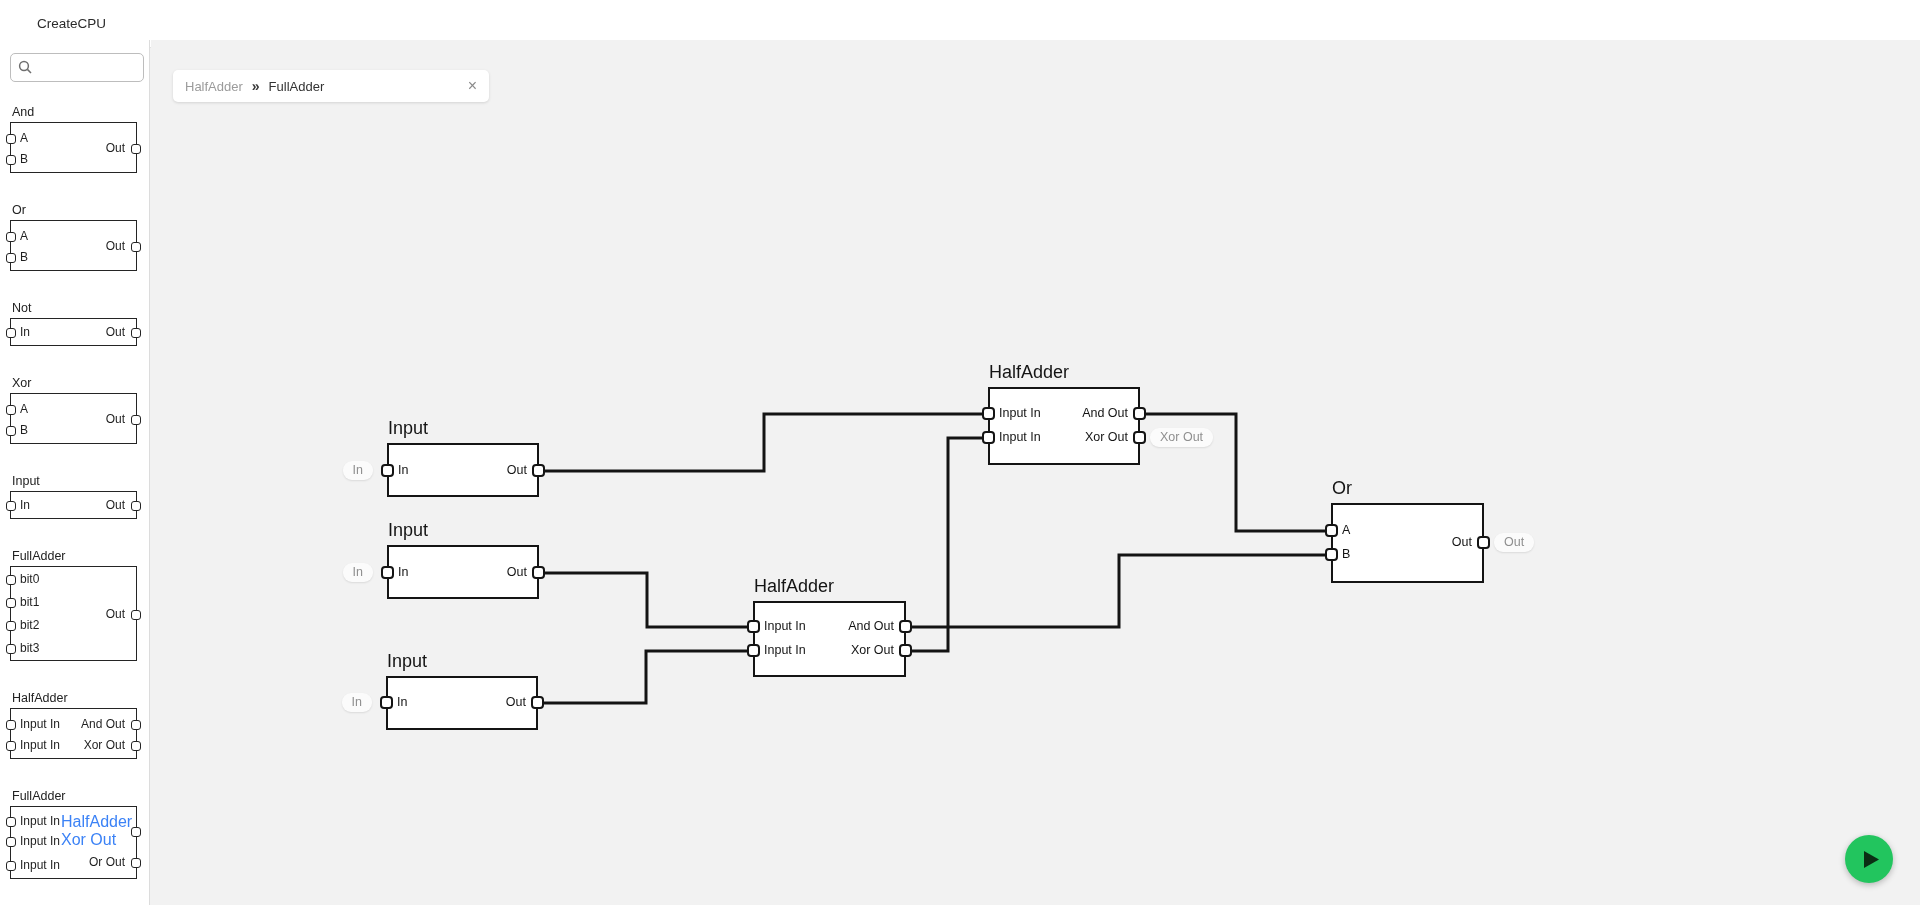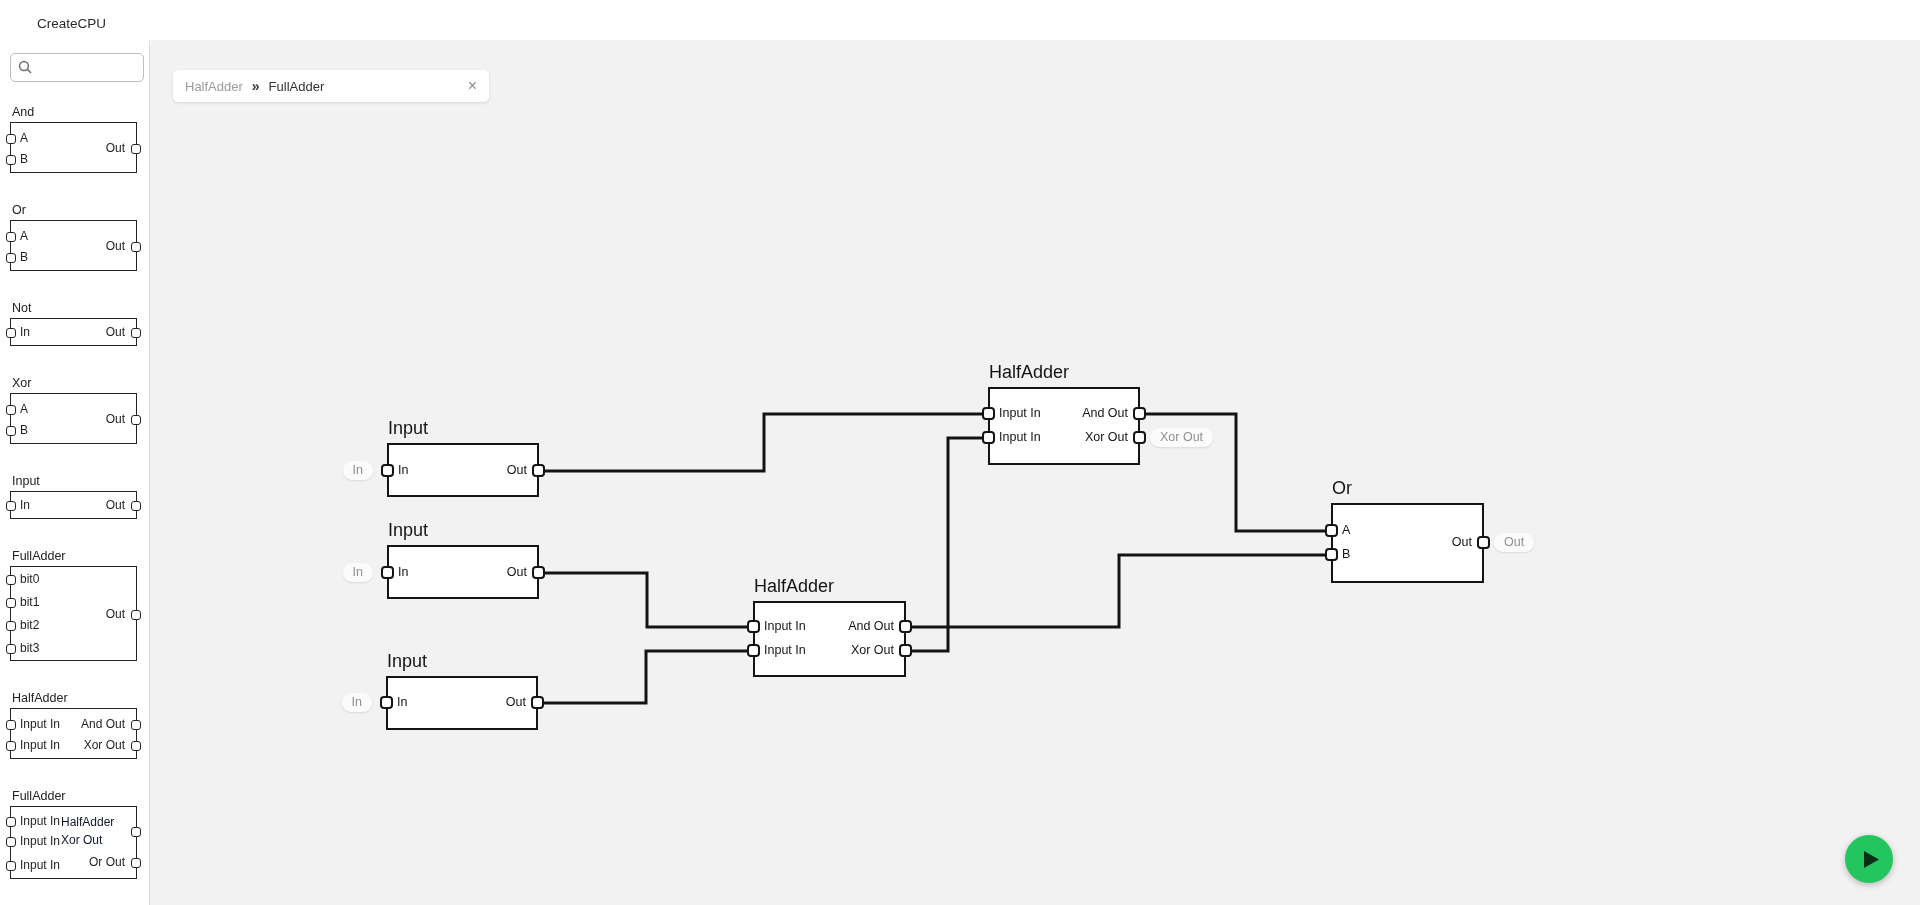--- a/index.html
+++ b/index.html
@@ -21,21 +21,21 @@
   .searchwrap svg { position:absolute; left:8px; top:7px; }
 
   #palette { padding:23px 0 4px 10px; }
   .pal-label { font-size:12.5px; color:#222; margin:0 0 2px 2px; line-height:15px; }
   .pal-box { position:relative; width:127px; background:#ffffff;
     border:1.3px solid #242424; margin-bottom:30px; }
   .sport { position:absolute; width:10px; height:10px; background:#fff;
     border:1.5px solid #242424; border-radius:3px; }
   .slabel { position:absolute; font-size:12px; line-height:15px; color:#1f1f1f; white-space:nowrap; }
   .slabel.right { text-align:right; }
-  .swrap { position:absolute; font-size:12px; line-height:18px; color:#0f172a; }
+  .swrap { position:absolute; font-size:16px; line-height:18px; color:#3b82f6; }
 
   
   #canvas { position:absolute; top:40px; left:151px; right:0; bottom:0; background:#f2f2f2; }
 
   #tab { position:absolute; left:173px; top:70px; width:316px; height:32px;
     background:#ffffff; border-radius:5px; box-shadow:0 1px 3px rgba(0,0,0,0.13);
     display:flex; align-items:center; padding:0 12px; gap:9px; cursor:default; }
   #tab .crumb { font-size:13px; color:#9b9b9b; }
   #tab .sep { font-size:14px; color:#3a3a3a; font-weight:700; }
   #tab .active { font-size:13px; color:#333; }

